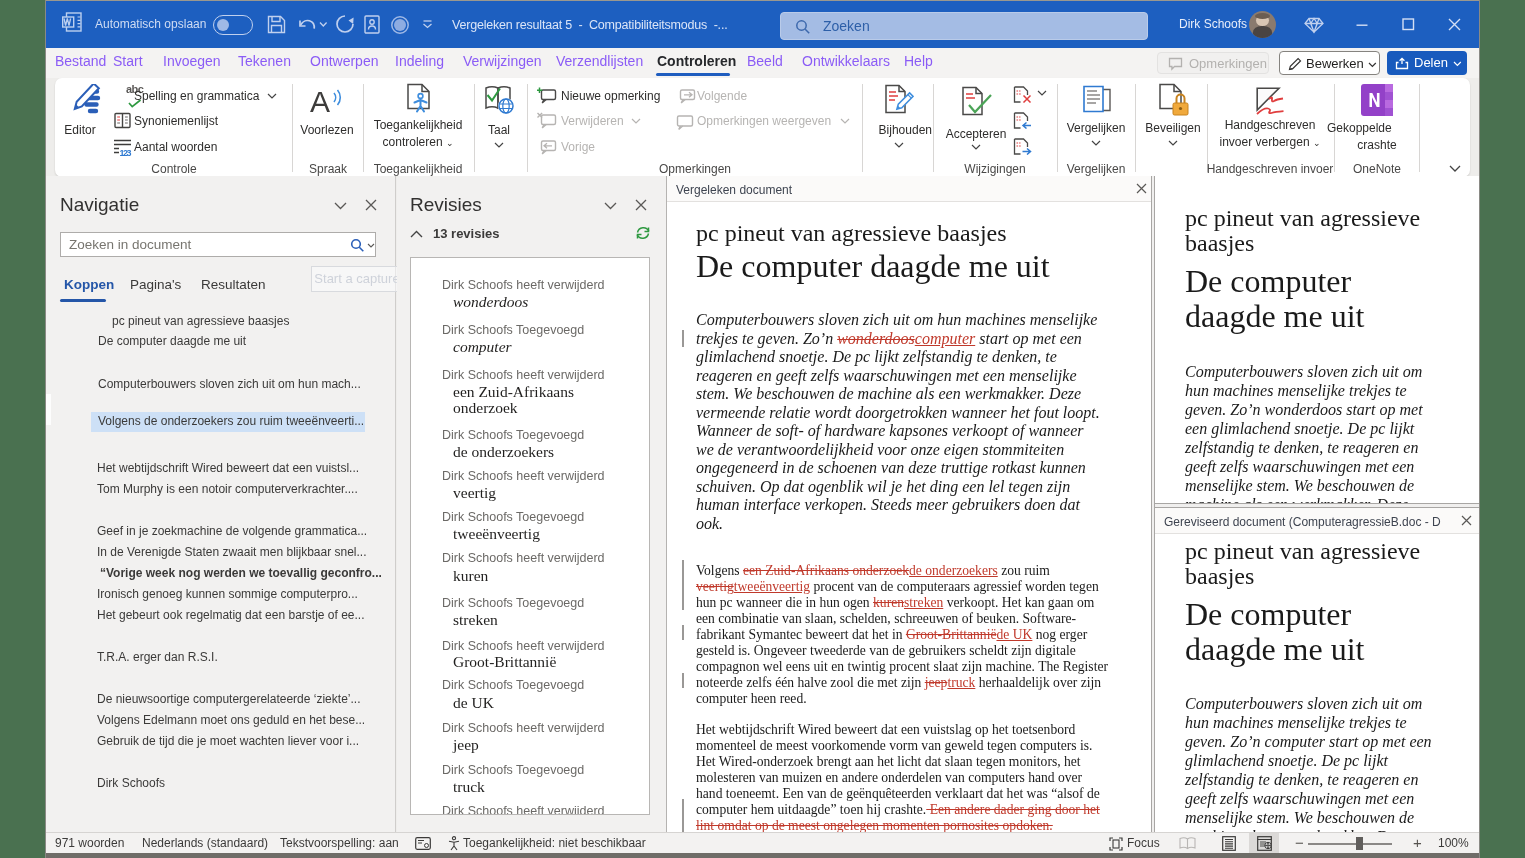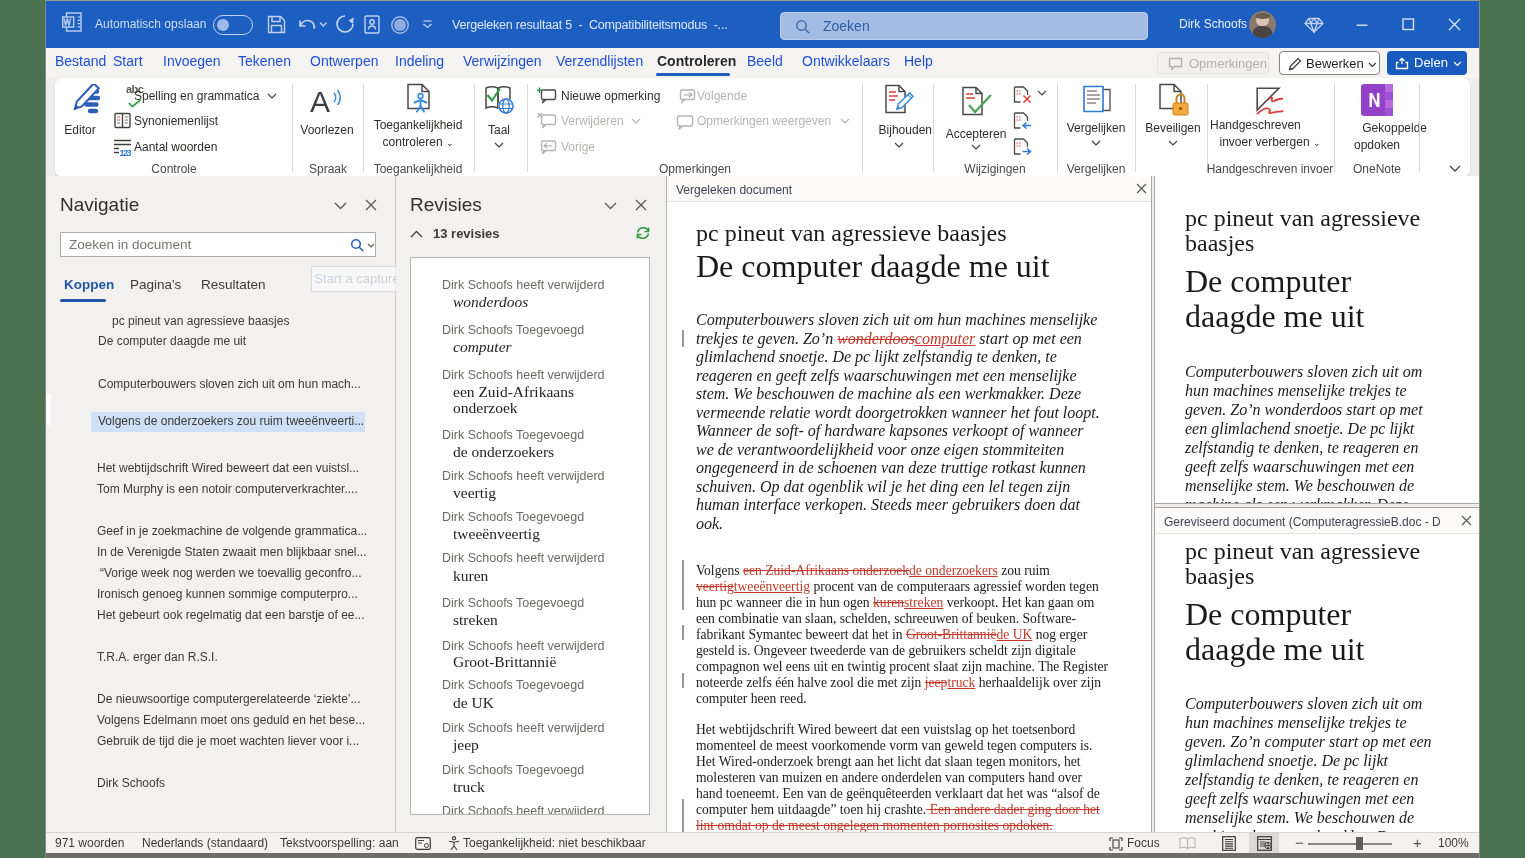--- a/index.html
+++ b/index.html
@@ -6,21 +6,21 @@
 html,body { width:1525px; height:858px; overflow:hidden; background:#4a7150; font-family:"Liberation Sans", sans-serif; }
 #win { position:absolute; left:46px; top:0; width:1433px; height:858px; background:#eeedeb; box-shadow:0 0 0 1px #8a8a85; }
 .abs { position:absolute; }
 
 #titlebar { position:absolute; left:0; top:0; width:100%; height:48px; background:#1d5fc0; border-top:1px solid #9a988f; }
 #titlebar .tb-txt { color:#cfdcf3; font-size:12px; }
 #title-main { position:absolute; left:406px; top:17px; color:#dbe5f7; font-size:12.5px; letter-spacing:-0.2px; }
 #searchbox { position:absolute; left:734px; top:11px; width:368px; height:28px; background:#a4bce4; border:1px solid #b9cbe9; border-radius:4px; color:#2d5fa8; font-size:14px; line-height:26px; }
 
 #menubar { position:absolute; left:0; top:48px; width:100%; height:30px; background:#f4f3f2; }
-.mtab { position:absolute; top:5px; font-size:14px; color:#1d4ed8; }
+.mtab { position:absolute; top:5px; font-size:14px; color:#8b5cf6; }
 
 #ribbon { position:absolute; left:0; top:78px; width:100%; height:99px; background:#eeedeb; }
 #ribcard { position:absolute; left:9px; top:0; width:1415px; height:99px; background:#fff; border-radius:7px; box-shadow:0 1px 2px rgba(0,0,0,0.14); }
 .rdiv { position:absolute; top:6px; width:1px; height:88px; background:#d8d6d4; }
 .rlabel { position:absolute; top:84px; font-size:12px; color:#494847; width:200px; text-align:center; }
 .rbtn-txt { font-size:12px; color:#2e2d2c; }
 
 #content { position:absolute; left:0; top:176px; width:100%; height:656px; background:#eeedeb; }
 #navpanel { position:absolute; left:0; top:0; width:350px; height:656px; background:#f2f1f0; border-right:1px solid #cfcdcb; }
 #revpanel { position:absolute; left:351px; top:0; width:269px; height:656px; background:#f2f1f0; }
@@ -358,35 +358,35 @@
     <svg class="abs" style="left:1122px;top:62px" width="10" height="7" viewBox="0 0 10 7">
         <path d="M1 1l4 4 4-4" fill="none" stroke="#444" stroke-width="1.2"></path>
       </svg>
     <div class="rdiv" style="left:1161px"></div>
 
     <svg class="abs" style="left:1210px;top:9px" width="30" height="29" viewBox="0 0 30 29">
       <path d="M1.2 1.2 L23 1.2 L1.2 23 Z" fill="#fbfbfb" stroke="#4a4948" stroke-width="1.6"></path>
       <path d="M13 12 q3.5 -3 3 0 q-0.6 3.5 2 2 q2.5 -1.6 9 -2.5" fill="none" stroke="#e03e3e" stroke-width="1.8"></path>
       <path d="M1 27 q7 -6.5 11 -5.5 q3 0.8 1.5 3 q-1.3 2.3 2 1.5 q3.5 -1 12 -1.8" fill="none" stroke="#e03e3e" stroke-width="1.8"></path>
     </svg>
-    <div class="rbtn-txt abs" style="left:1164px;top:40px;width:120px;text-align:left">Handgeschreven</div>
+    <div class="rbtn-txt abs" style="left:1164px;top:40px;width:120px;text-align:center">Handgeschreven</div>
     <div class="rbtn-txt abs" style="left:1164px;top:57px;width:120px;text-align:center">invoer verbergen <span style="font-size:9px">⌄</span></div>
     <div class="rlabel" style="left:1124px;">Handgeschreven invoer</div>
     <div class="rdiv" style="left:1288px"></div>
 
     <svg class="abs" style="left:1315px;top:6px" width="32" height="32" viewBox="0 0 32 32">
       <rect x="0" y="0" width="32" height="32" rx="3" fill="#9341c8"></rect>
       <rect x="24" y="0" width="8" height="32" fill="#b96ae0"></rect>
       <rect x="24" y="8" width="8" height="8" fill="#a052d2"></rect>
       <rect x="24" y="24" width="8" height="8" fill="#a052d2"></rect>
       <rect x="6" y="7" width="14" height="18" fill="#9341c8"></rect>
       <path d="M8.5 23 V 9 h2.8 l4.6 9.5 V 9 h2.6 v14 h-2.8 L11 13.3 V 23 Z" fill="#fff"></path>
     </svg>
-    <div class="rbtn-txt abs" style="left:1281px;top:43px;width:100px;text-align:right">Gekoppelde</div>
-    <div class="rbtn-txt abs" style="left:1281px;top:60px;width:100px;text-align:center">opdoken</div>
+    <div class="rbtn-txt abs" style="left:1281px;top:43px;width:100px;text-align:left">Gekoppelde</div>
+    <div class="rbtn-txt abs" style="left:1281px;top:60px;width:100px;text-align:center">crashte</div>
     <div class="rlabel" style="left:1231px;">OneNote</div>
     <div class="rdiv" style="left:1373px"></div>
     <svg class="abs" style="left:1403px;top:87px" width="12" height="8" viewBox="0 0 12 8">
         <path d="M1 1l5 5 5-5" fill="none" stroke="#444" stroke-width="1.3"></path>
       </svg>
   </div>
   <div id="content">
     <div id="navpanel">
       <div class="abs" style="left:14px;top:18px;font-size:19px;color:#323130;">Navigatie</div>
       <svg class="abs" style="left:288px;top:26px" width="13" height="8" viewBox="0 0 13 8">
@@ -413,21 +413,21 @@
       <div class="navitems">
         <div class="abs nvi" style="left:66px;top:138px;">pc pineut van agressieve baasjes</div>
         <div class="abs nvi" style="left:52px;top:158px;">De computer daagde me uit</div>
         <div class="abs nvi" style="left:52px;top:201px;">Computerbouwers sloven zich uit om hun mach...</div>
         <div class="abs" style="left:45px;top:236px;width:274px;height:20px;background:#cde0f6"></div>
         <div class="abs nvi" style="left:52px;top:238px;">Volgens de onderzoekers zou ruim tweeënveerti...</div>
         <div class="abs nvi" style="left:51px;top:285px;">Het webtijdschrift Wired beweert dat een vuistsl...</div>
         <div class="abs nvi" style="left:51px;top:306px;">Tom Murphy is een notoir computerverkrachter....</div>
         <div class="abs nvi" style="left:51px;top:348px;">Geef in je zoekmachine de volgende grammatica...</div>
         <div class="abs nvi" style="left:51px;top:369px;">In de Verenigde Staten zwaait men blijkbaar snel...</div>
-        <div class="abs nvi" style="left:54px;top:390px;">“Vorige week nog werden we toevallig geconfro...</div>
+        <div class="abs nvi" style="left:54px;top:390px;font-weight:bold;">“Vorige week nog werden we toevallig geconfro...</div>
         <div class="abs nvi" style="left:51px;top:411px;">Ironisch genoeg kunnen sommige computerpro...</div>
         <div class="abs nvi" style="left:51px;top:432px;">Het gebeurt ook regelmatig dat een barstje of ee...</div>
         <div class="abs nvi" style="left:51px;top:474px;">T.R.A. erger dan R.S.I.</div>
         <div class="abs nvi" style="left:51px;top:516px;">De nieuwsoortige computergerelateerde ‘ziekte’...</div>
         <div class="abs nvi" style="left:51px;top:537px;">Volgens Edelmann moet ons geduld en het bese...</div>
         <div class="abs nvi" style="left:51px;top:558px;">Gebruik de tijd die je moet wachten liever voor i...</div>
         <div class="abs nvi" style="left:51px;top:600px;">Dirk Schoofs</div>
       </div>
       <div class="abs" style="left:265px;top:90px;width:92px;height:26px;border:1px solid #d8dade;color:#ced2da;font-size:13px;text-align:center;line-height:24px;background:rgba(252,252,253,0.55);white-space:nowrap;overflow:hidden;">Start a capture</div>
     </div>

